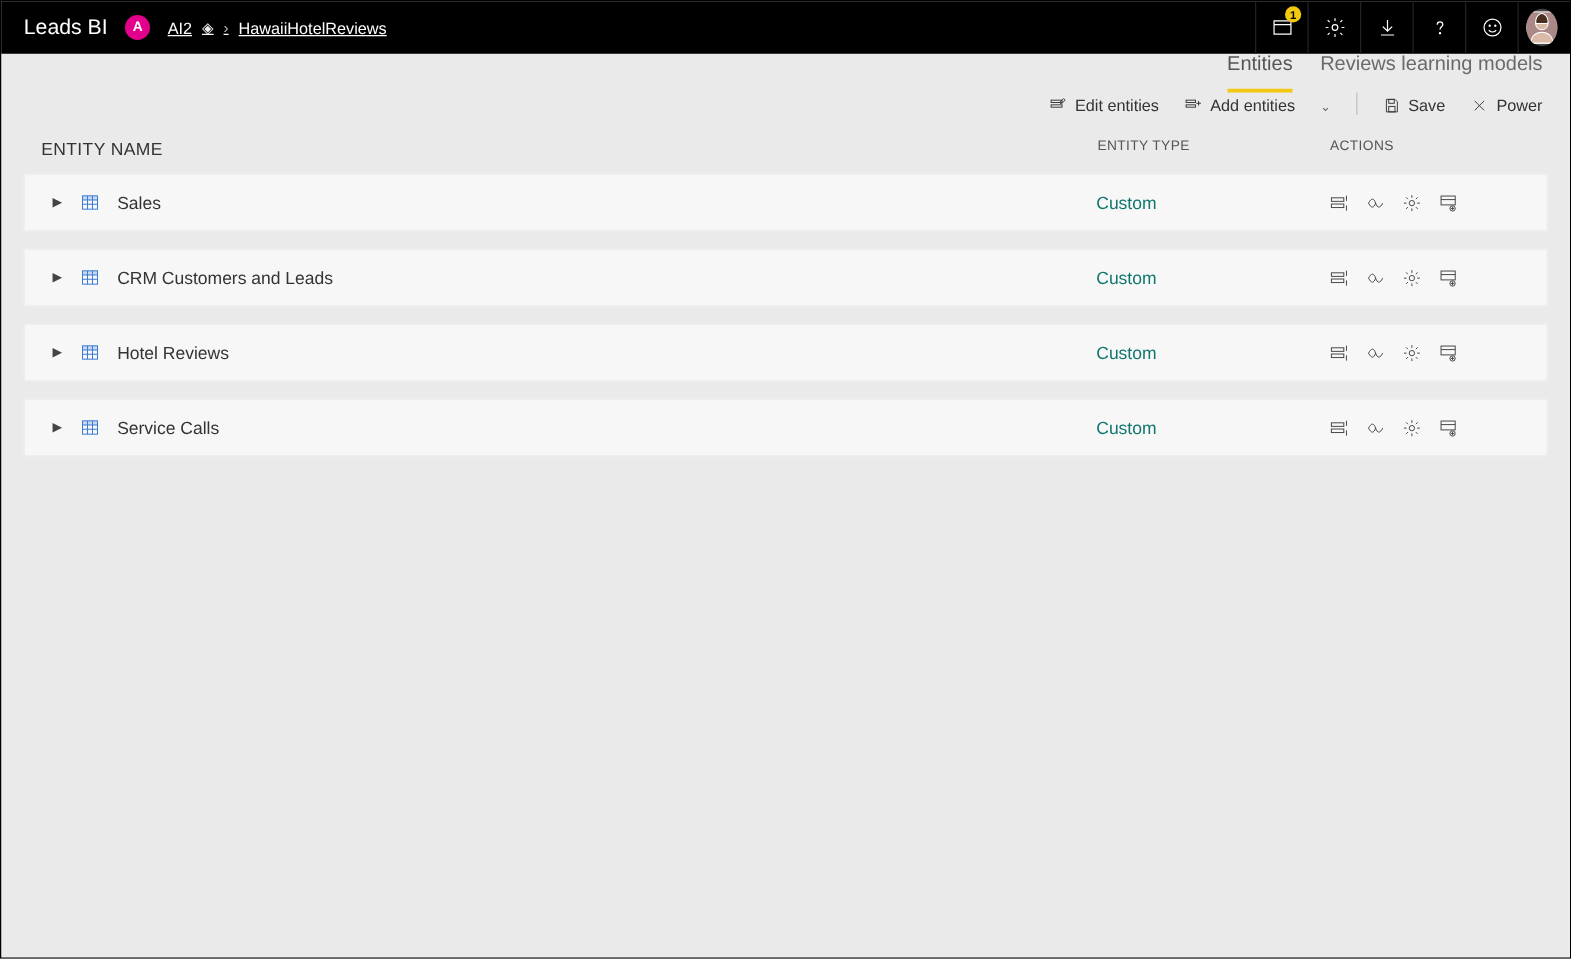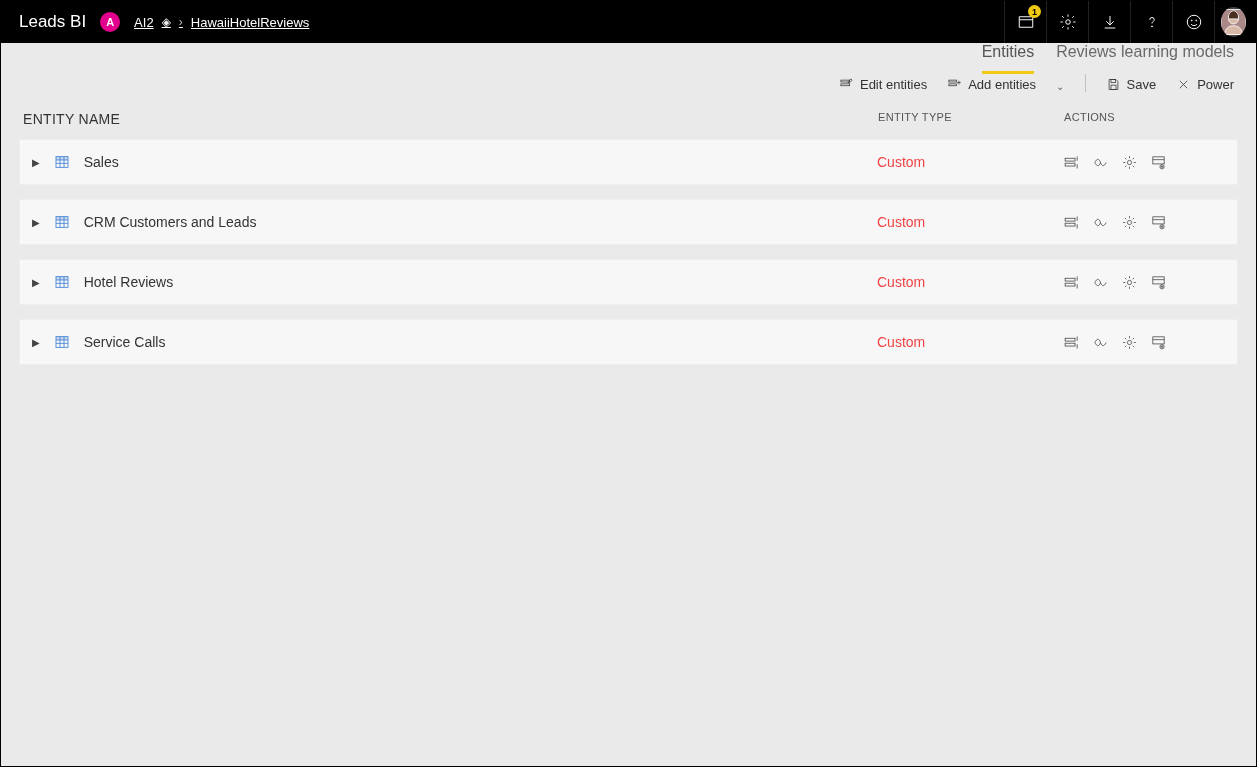--- a/index.html
+++ b/index.html
@@ -32,25 +32,25 @@
   .vline { width:1px; height:18px; background:#c0c0c0;}
   .chev-small { font-size:10px; color:#666; cursor:pointer;}
 
   
   .table-wrap { flex:1; padding:0 18px; }
   .thead { display:grid; grid-template-columns: 1fr 170px 190px; font-size:11px; color:#555; letter-spacing:.3px; padding:20px 0 12px 0;}
   .thead .c1 { padding-left:4px;}
   .thead .c3 { padding-left:16px;}
   .rows { display:flex; flex-direction:column; gap:14px;}
   .row { display:grid; grid-template-columns: 1fr 170px 190px; align-items:center; background:#f7f7f7; border:1px solid #eee; height:46px;}
-  .c1 { display:flex; align-items:center; gap:14px; padding-left:12px; font-size:14px; color:#333;}
+  .c1 { display:flex; align-items:center; gap:14px; padding-left:12px; font-size:14px; color:#333;margin-left:10px;}
   .expander { font-size:10px; color:#444; cursor:pointer;}
   .ent-ico { width:16px; height:16px;}
   .ent-ico svg{width:100%;height:100%;}
-  .c2 { font-size:14px; color:#ef4444;}
+  .c2 { font-size:14px; color:#0f766e;}
   .c3 { display:flex; gap:12px; padding-left:16px;text-align:center;}
   .ricon { width:17px; height:17px; cursor:pointer; }
   .ricon svg{width:100%;height:100%; stroke:#444; fill:none; stroke-width:1.1;}
 </style>
 </head>
 <body>
 
 <div class="app">
 
   <div class="topbar">

